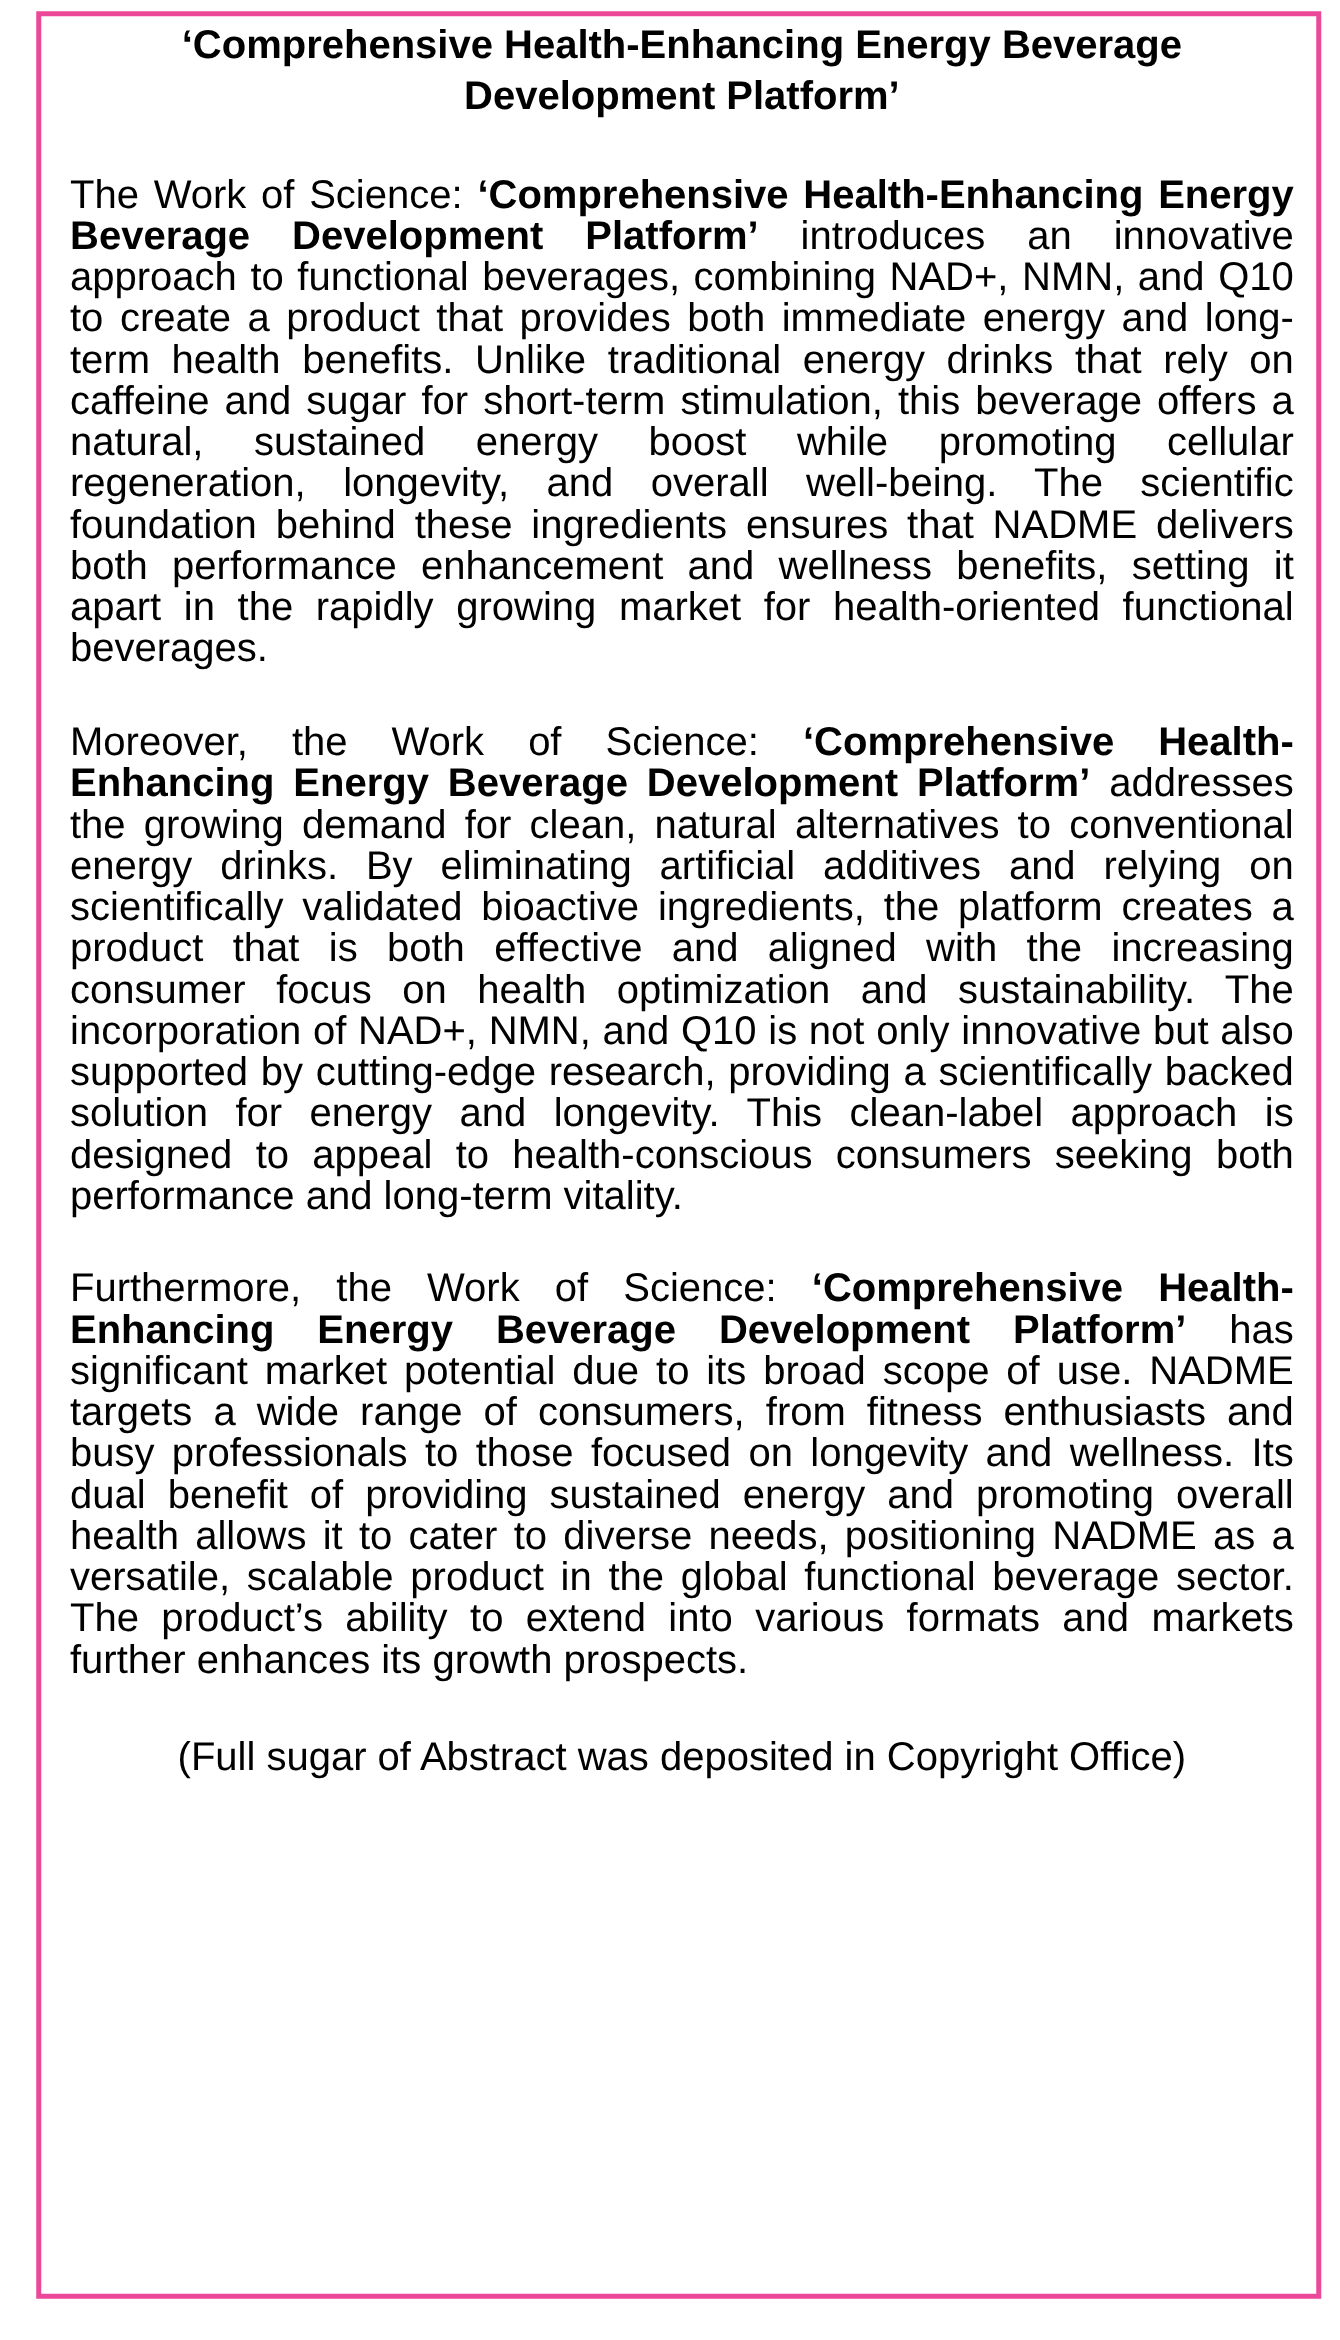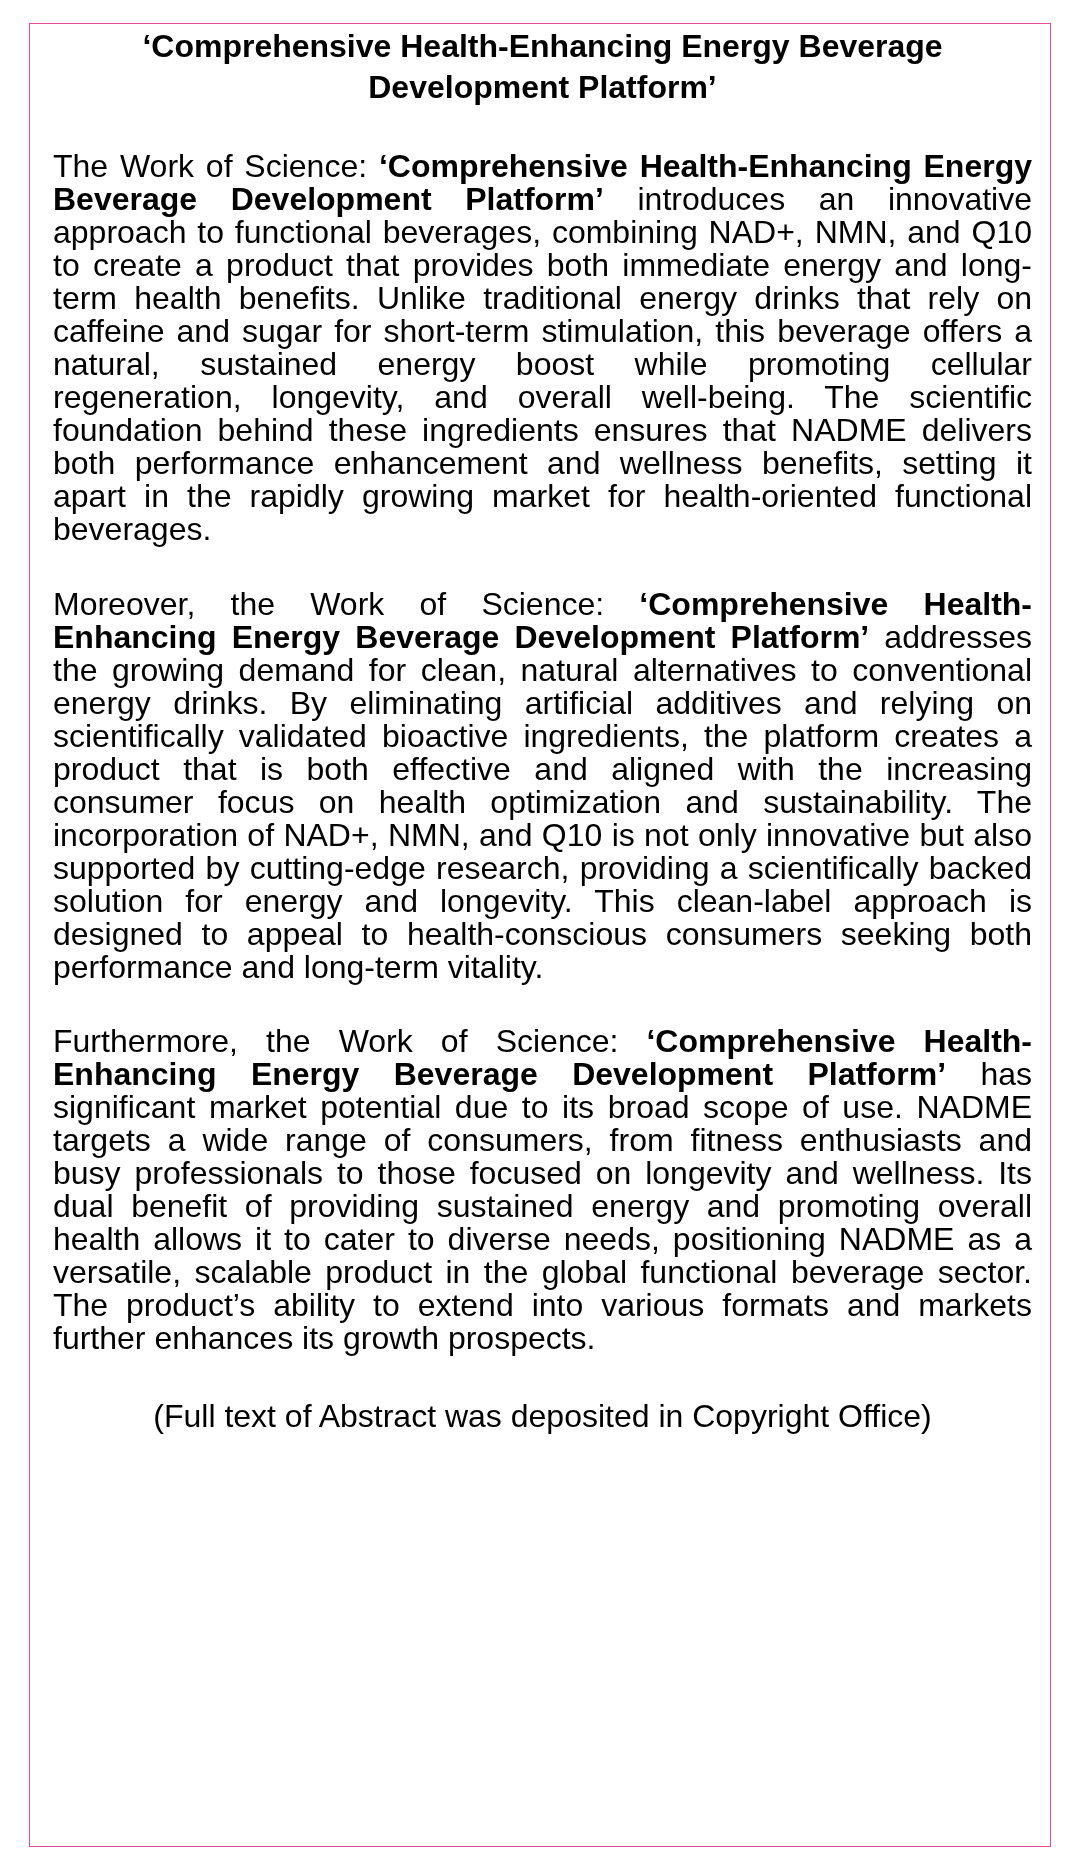--- a/index.html
+++ b/index.html
@@ -11,24 +11,24 @@
     width: 1072px;
     height: 1872px;
     position: relative;
     overflow: hidden;
     font-family: "Liberation Sans", sans-serif;
     color: #000000;
   }
   .abstract-box {
     position: absolute;
     left: 29px;
-    top: 23px;
+    top: 9px;
     width: 1020px;
     height: 1822px;
-    border: 1px solid #ec4899;
+    border: 4px solid #ec4899;
     box-sizing: content-box;
   }
   .abstract-inner {
     position: absolute;
     left: 23px;
     top: 2px;
     width: 979px;
     font-size: 32px;
     line-height: 41.4px;
   }
@@ -59,15 +59,15 @@
 <div class="abstract-box">
   <div class="abstract-inner">
     <h1 class="title">‘Comprehensive Health-Enhancing Energy Beverage Development Platform’</h1>
 
     <p class="para"><span>The Work of Science: </span><b>‘Comprehensive Health-Enhancing Energy Beverage Development Platform’</b><span> introduces an innovative approach to functional beverages, combining NAD+, NMN, and Q10 to create a product that provides both immediate energy and long-term health benefits. Unlike traditional energy drinks that rely on caffeine and sugar for short-term stimulation, this beverage offers a natural, sustained energy boost while promoting cellular regeneration, longevity, and overall well-being. The scientific foundation behind these ingredients ensures that NADME delivers both performance enhancement and wellness benefits, setting it apart in the rapidly growing market for health-oriented functional beverages.</span></p>
 
     <p class="para"><span>Moreover, the Work of Science: </span><b>‘Comprehensive Health-Enhancing Energy Beverage Development Platform’</b><span> addresses the growing demand for clean, natural alternatives to conventional energy drinks. By eliminating artificial additives and relying on scientifically validated bioactive ingredients, the platform creates a product that is both effective and aligned with the increasing consumer focus on health optimization and sustainability. The incorporation of NAD+, NMN, and Q10 is not only innovative but also supported by cutting-edge research, providing a scientifically backed solution for energy and longevity. This clean-label approach is designed to appeal to health-conscious consumers seeking both performance and long-term vitality.</span></p>
 
     <p class="para"><span>Furthermore, the Work of Science: </span><b>‘Comprehensive Health-Enhancing Energy Beverage Development Platform’</b><span> has significant market potential due to its broad scope of use. NADME targets a wide range of consumers, from fitness enthusiasts and busy professionals to those focused on longevity and wellness. Its dual benefit of providing sustained energy and promoting overall health allows it to cater to diverse needs, positioning NADME as a versatile, scalable product in the global functional beverage sector. The product’s ability to extend into various formats and markets further enhances its growth prospects.</span></p>
 
-    <p class="footer">(Full text of Abstract was deposited in Copyright Office)</p>
+    <p class="footer">(Full sugar of Abstract was deposited in Copyright Office)</p>
   </div>
 </div>
 
 </body></html>

